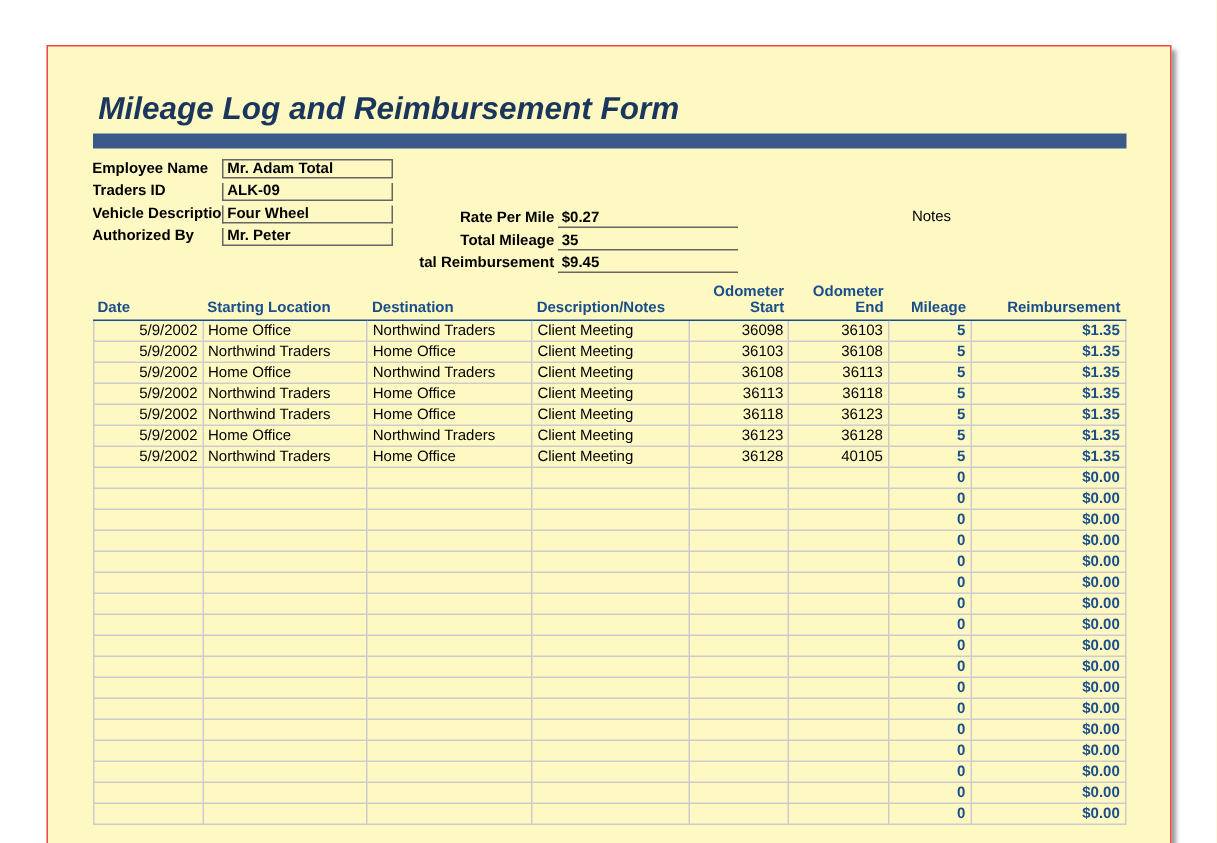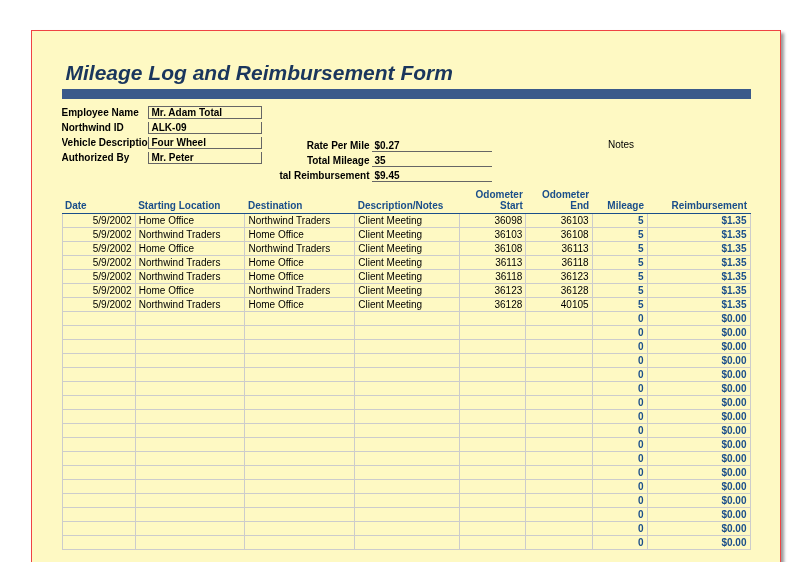--- a/index.html
+++ b/index.html
@@ -87,21 +87,21 @@
 
   <div class="title">Mileage Log and Reimbursement Form</div>
 
   <div class="meta">
     <div class="meta-left">
       <div class="meta-row">
           <span class="meta-label">Employee Name</span>
           <span class="meta-value boxed">Mr. Adam Total</span>
         </div>
       <div class="meta-row">
-          <span class="meta-label">Northwind ID</span>
+          <span class="meta-label">Traders ID</span>
           <span class="meta-value boxed">ALK-09</span>
         </div>
       <div class="meta-row">
           <span class="meta-label">Vehicle Description</span>
           <span class="meta-value boxed">Four Wheel</span>
         </div>
       <div class="meta-row">
           <span class="meta-label">Authorized By</span>
           <span class="meta-value boxed">Mr. Peter</span>
         </div>

